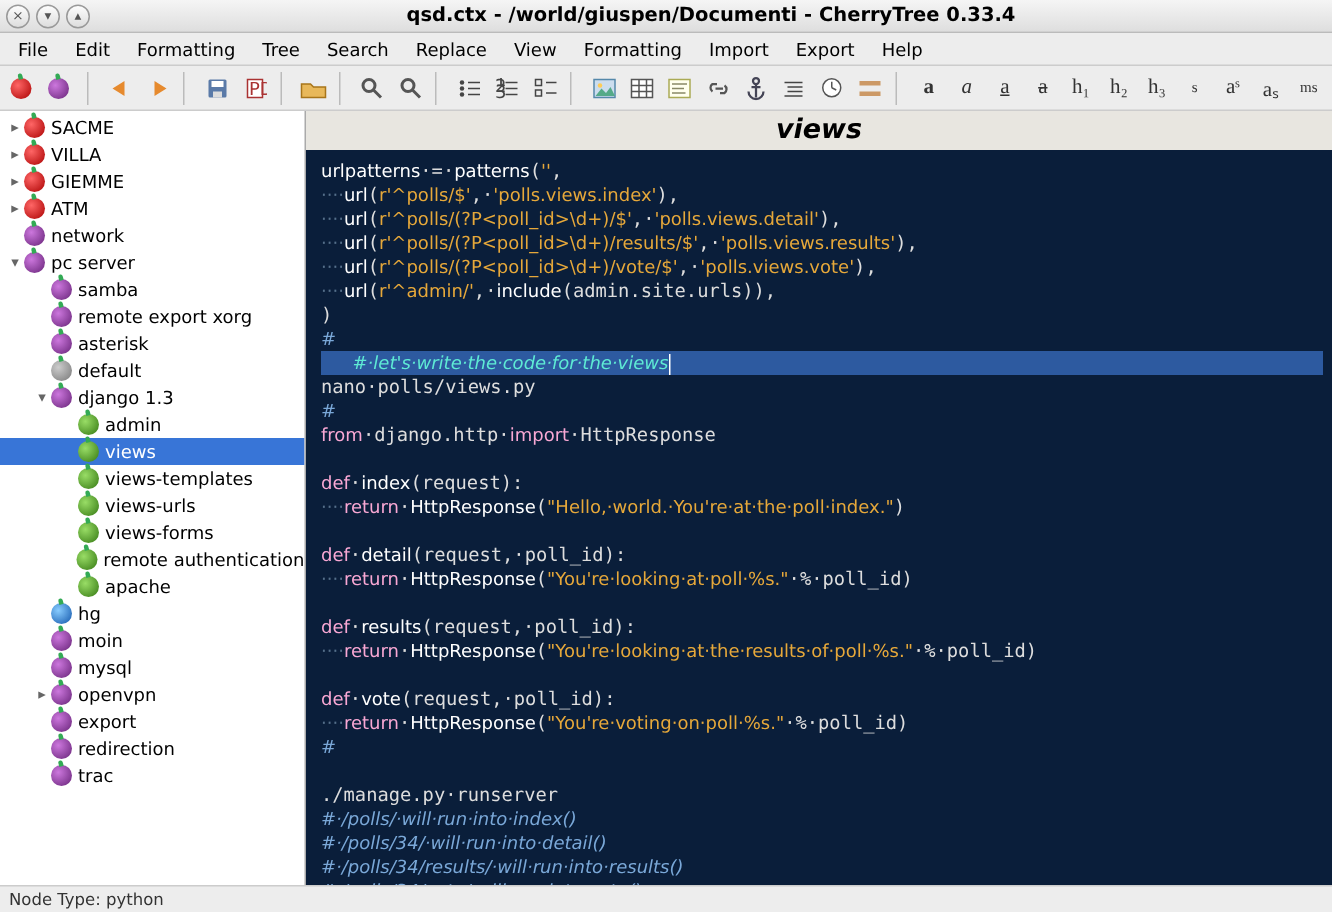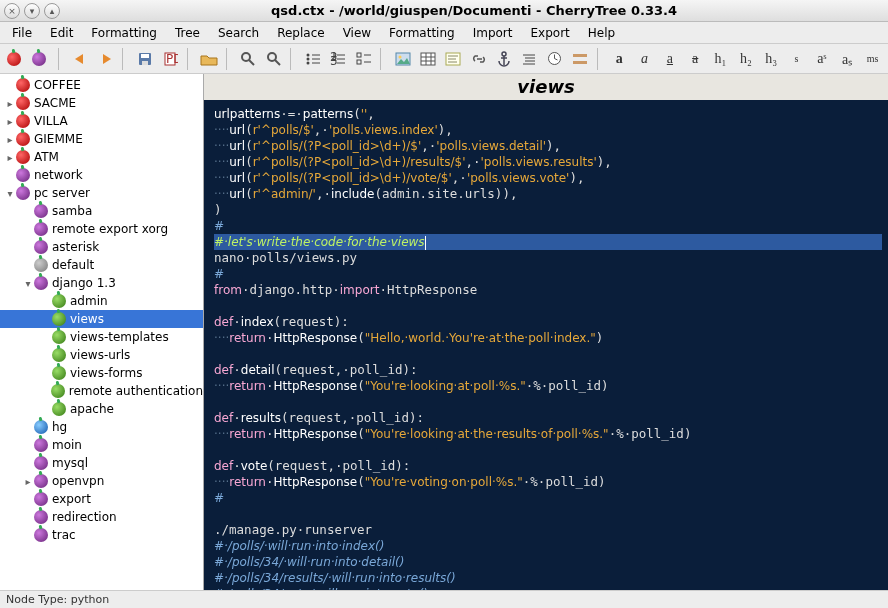--- a/index.html
+++ b/index.html
@@ -26,21 +26,21 @@
 .c-gray { background:radial-gradient(circle at 35% 35%,#ccc,#777); }
 .c-blue { background:radial-gradient(circle at 35% 35%,#88ccff,#1155aa); }
 .editor { flex:1; display:flex; flex-direction:column; background:#0a1e3a; overflow:hidden; }
 .nodetitle { height:26px; background:#e8e6e0; color:#000; text-align:center; font-size:18px; font-weight:bold; font-style:italic; line-height:26px; }
 .code { flex:1; overflow:auto; padding:6px 6px 6px 10px; font-family:"DejaVu Sans Mono",monospace; font-size:12.5px; line-height:16px; color:#ddd; white-space:pre; }
 .code .kw { color:#f9a8d4; }
 .code .str { color:#e6a83a; }
 .code .cm { color:#7aa8d8; font-style:italic; }
 .code .fn { color:#fff; }
 .code .dots { color:#556f8a; }
-.code .hl { background:#2d5aa0; display:inline-block; width:100%; color:#bef264; font-style:italic; }
+.code .hl { background:#2d5aa0; display:inline-block; width:100%; color:#5eead4; font-style:italic;padding-left:21px; }
 .code .hl .cursor { display:inline-block; width:1px; height:14px; background:#fff; vertical-align:middle; }
 .status { height:18px; background:#ededed; border-top:1px solid #ccc; padding:0 6px; line-height:18px; color:#333; font-size:11px; }
 .ico-txt { font-family:serif; font-size:14px; color:#333; }
 svg { display:block; }
 </style>
 </head>
 <body>
 
 <div class="titlebar">
   <div class="wbtn">×</div>
@@ -233,26 +233,20 @@
     <div class="tbtn">
       <span class="ico-txt">aₛ</span>
     </div>
     <div class="tbtn">
       <span class="ico-txt" style="font-size:10px">ms</span>
     </div>
   </div>
 
 <div class="main">
   <div class="tree" id="tree">
-      <div class="node">
-        <span class="ind" style="width: 4px;"></span>
-        <span class="exp"></span>
-        <span class="cherry c-red"></span>
-        <span>COFFEE</span>
-      </div>
       <div class="node">
         <span class="ind" style="width: 4px;"></span>
         <span class="exp">▸</span>
         <span class="cherry c-red"></span>
         <span>SACME</span>
       </div>
       <div class="node">
         <span class="ind" style="width: 4px;"></span>
         <span class="exp">▸</span>
         <span class="cherry c-red"></span>

